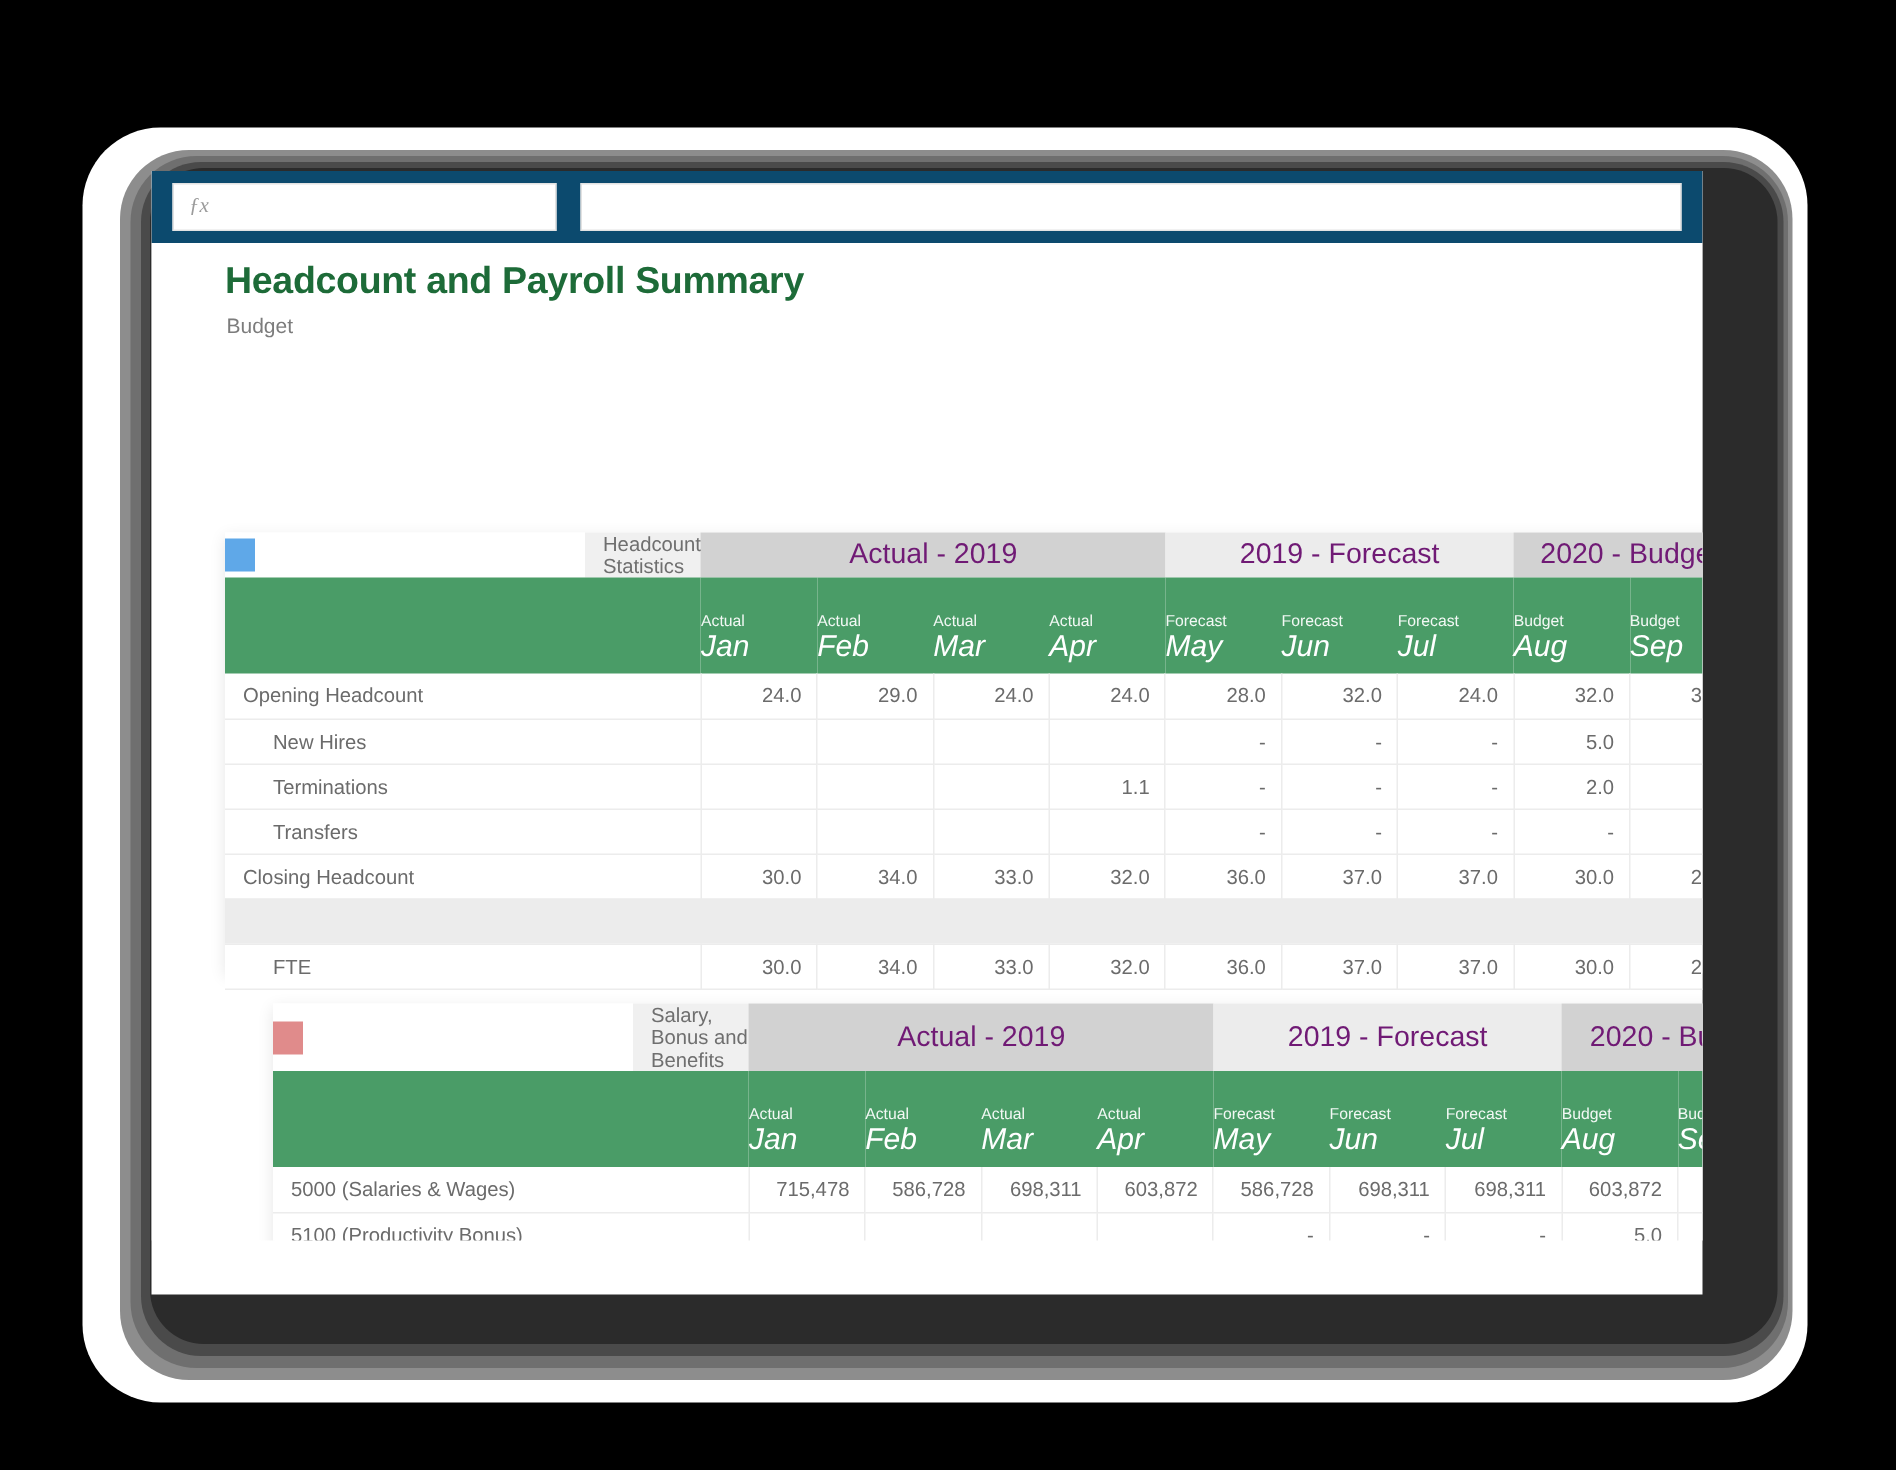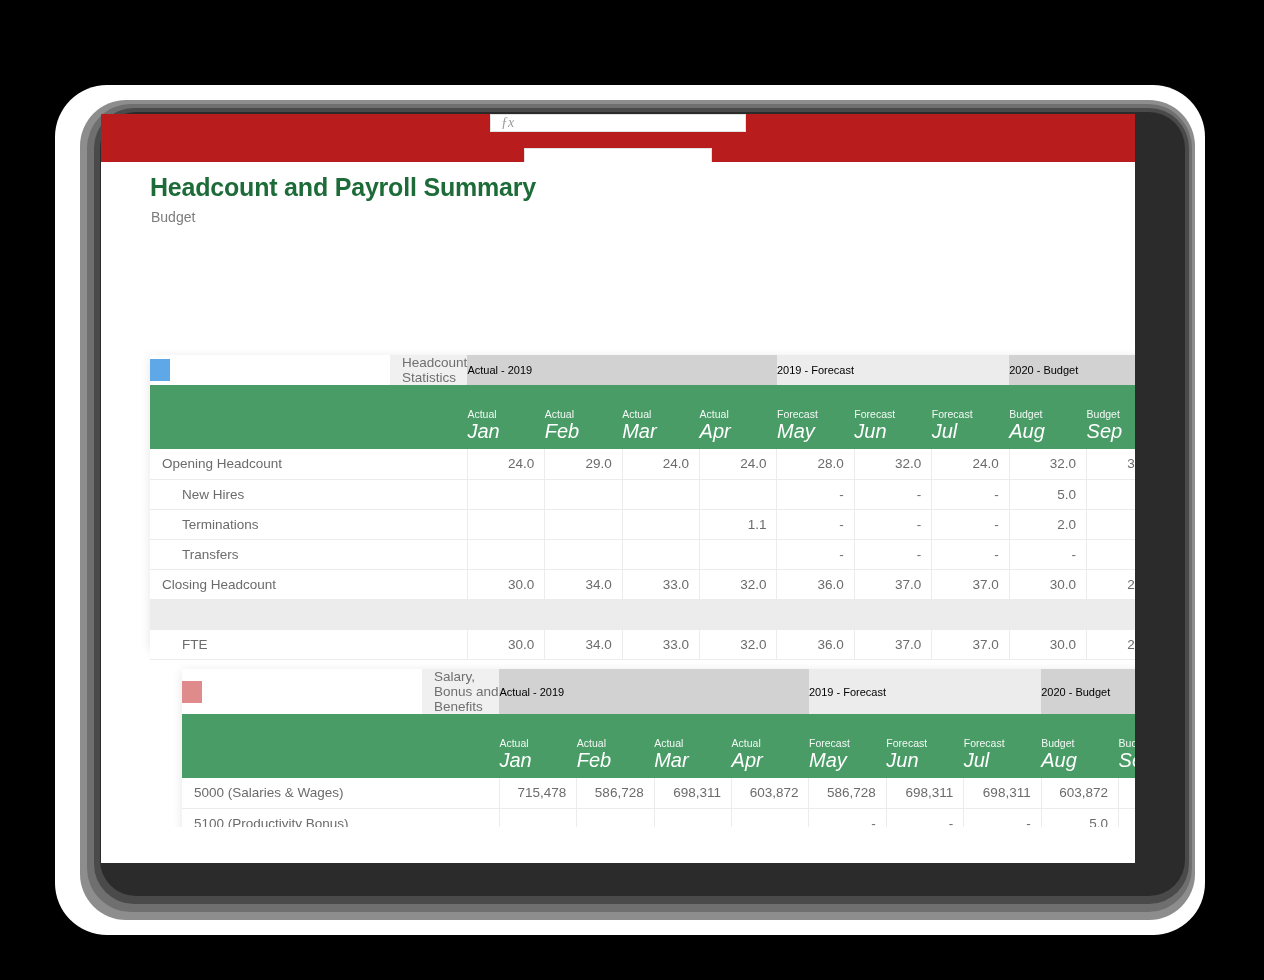--- a/index.html
+++ b/index.html
@@ -58,27 +58,26 @@
   .titlebar-close {
     position: absolute; right: 14px; top: 8px;
     width: 20px; height: 20px;
     display: flex; align-items: center; justify-content: center;
     cursor: pointer;
   }
   .titlebar-close svg { display: block; }
 
   .formulabar {
     height: 48px;
-    background: #b91c1c;
+    background: #0c4a6e;
     display: flex;
     align-items: center;
     padding: 0 14px;
     gap: 16px;
     box-sizing: border-box;
-    flex-direction: column;
   }
   .fx-box {
     width: 256px; height: 32px;
     background: #ffffff;
     border: 1px solid #e2e2e2;
     display: flex; align-items: center;
     padding-left: 10px;
     box-sizing: border-box;
     font-style: italic;
     font-size: 14px;
@@ -131,23 +130,23 @@
   .grp-swatch-cell { width: 22px; padding: 0 !important; }
   .grp-swatch { width: 20px; height: 22px; }
   .grp-name {
     background: #f0f0f0;
     color: #6f6f6f;
     font-size: 13.5px;
     padding-left: 12px !important;
     text-align: left;
   }
   .grp-band {
-    text-align: left;
-    color: #000000;
-    font-size: 11px;
+    text-align: center;
+    color: #701a75;
+    font-size: 19px;
   }
   .band-dark  { background: #d2d2d2; }
   .band-light { background: #ececec; }
 
   
   .mon-row td {
     background: #4a9c67;
     color: #ffffff;
     height: 56px;
     vertical-align: bottom;

